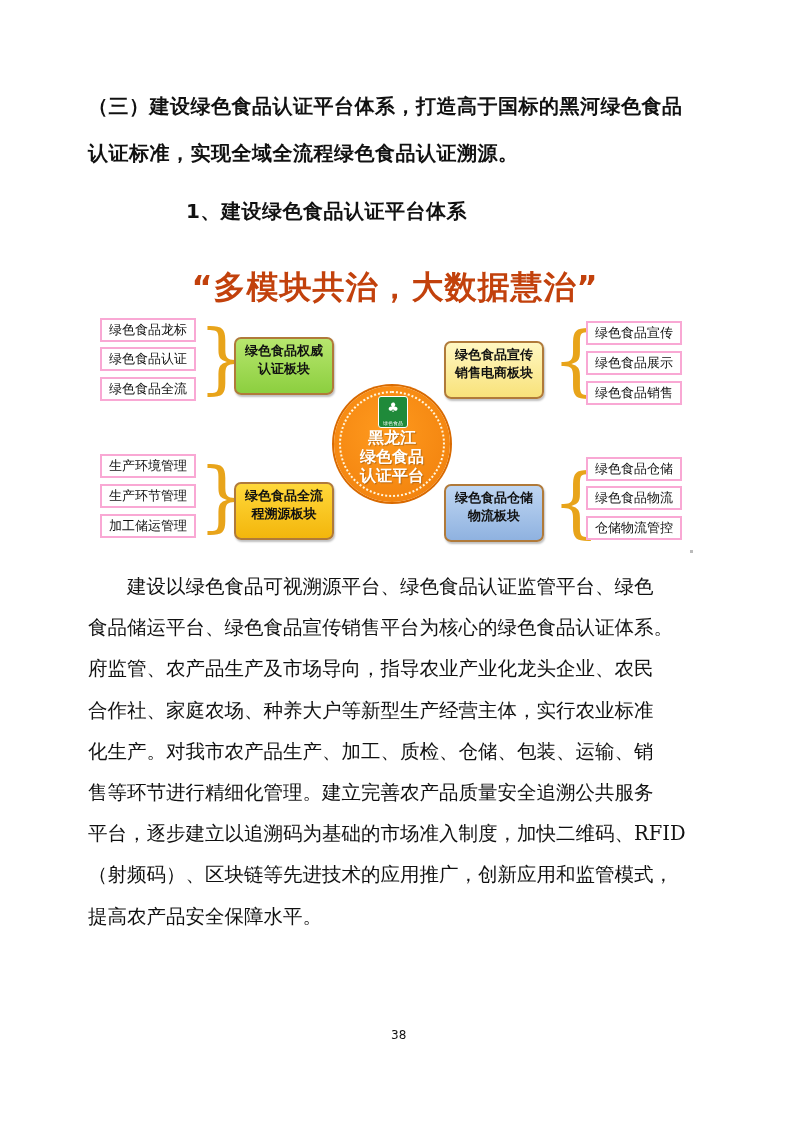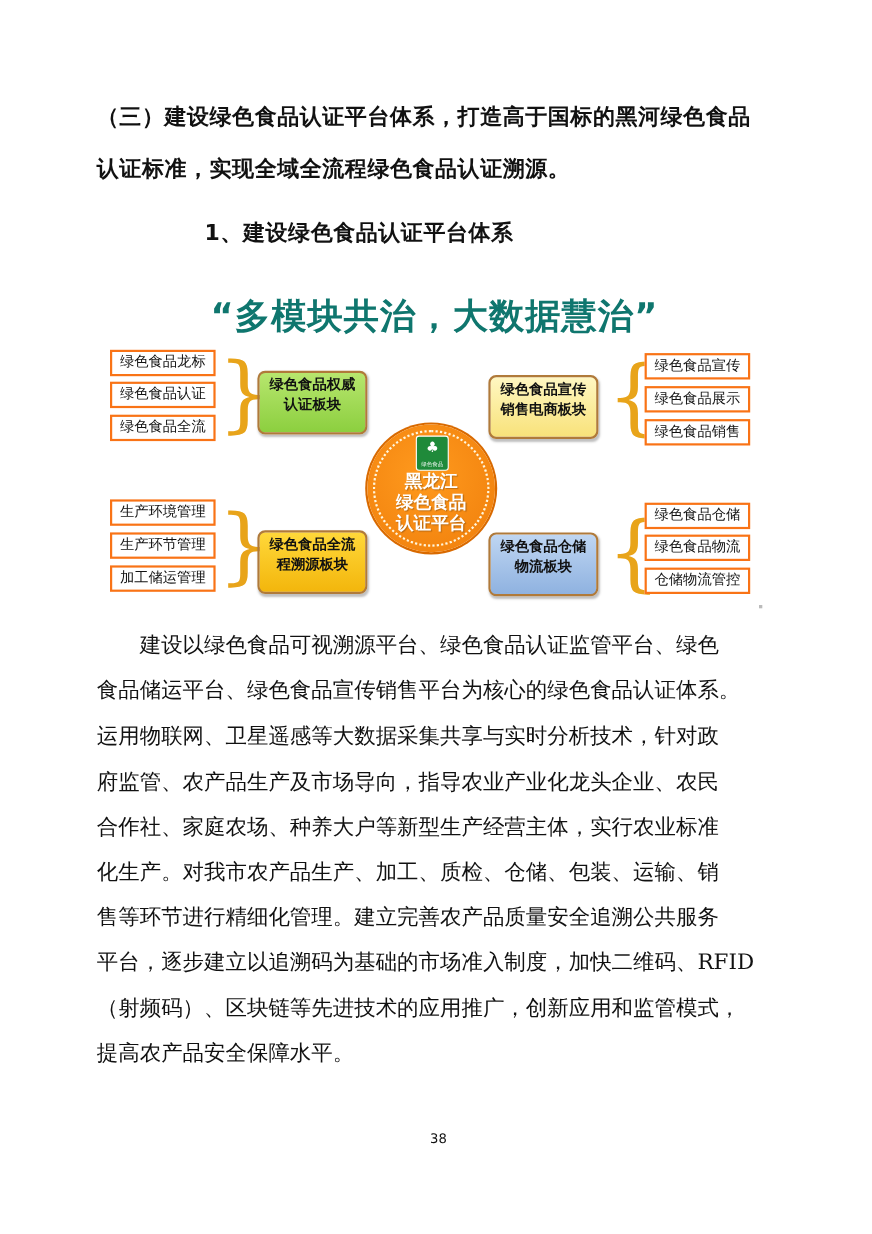--- a/index.html
+++ b/index.html
@@ -2,22 +2,22 @@
 <html><head>
 <meta charset="utf-8">
 <style>
   html, body { margin: 0; padding: 0; background: #ffffff; }
   body { width: 793px; height: 1122px; position: relative; overflow: hidden; font-family: "DejaVu Sans", sans-serif; color: #111; }
   .heading { position: absolute; font-weight: bold; font-size: 20px; color: #111; letter-spacing: 0.5px; white-space: nowrap; }
   .h1a { left: 88px; top: 93px; }
   .h1b { left: 88px; top: 140px; }
   .h2 { left: 138px; top: 198px; margin-left: 48px; }
   .diagram { position: absolute; left: 90px; top: 258px; width: 610px; height: 300px; }
-  .slogan { position: absolute; left: 0; top: 8px; width: 610px; text-align: center; font-size: 32px; font-weight: bold; color: #0f766e; letter-spacing: 1px; white-space: nowrap; }
-  .item { position: absolute; width: 96px; height: 24px; border: 2px solid #f97316; background: #fff; box-sizing: border-box; font-size: 13px; line-height: 20px; text-align: center; color: #111; white-space: nowrap; }
+  .slogan { position: absolute; left: 0; top: 8px; width: 610px; text-align: center; font-size: 32px; font-weight: bold; color: #c2410c; letter-spacing: 1px; white-space: nowrap; }
+  .item { position: absolute; width: 96px; height: 24px; border: 2px solid #f9a8d4; background: #fff; box-sizing: border-box; font-size: 13px; line-height: 20px; text-align: center; color: #111; white-space: nowrap; }
   .brace { position: absolute; font-size: 76px; color: #e8a41a; line-height: 1; font-family: "DejaVu Serif", serif; font-weight: 300; }
   .module { position: absolute; width: 100px; height: 58px; border-radius: 7px; border: 2px solid #b07a3a; box-sizing: border-box; font-size: 13px; font-weight: bold; text-align: center; line-height: 18px; padding-top: 3px; color: #111; box-shadow: 1px 2px 2px rgba(0,0,0,0.25); }
   .m-green { background: linear-gradient(#b7e66e, #8ccf3f); }
   .m-yellow-light { background: linear-gradient(#fff7c2, #f8e27a); }
   .m-gold { background: linear-gradient(#ffd83a, #f3b60c); }
   .m-blue { background: linear-gradient(#bfd6f2, #8fb2e0); }
   .center-circle { position: absolute; left: 244px; top: 128px; width: 116px; height: 116px; border-radius: 50%; background: radial-gradient(circle at 45% 40%, #ff9a1e, #ef7d0a); box-shadow: 0 0 0 2px #d96a00; }
   .center-circle::after { content: ""; position: absolute; left: 5px; top: 5px; right: 5px; bottom: 5px; border-radius: 50%; border: 2px dotted #fff6dd; }
   .logo { position: absolute; left: 44px; top: 10px; width: 28px; height: 30px; background: #1f8a3a; border: 1px solid #fff; border-radius: 3px; }
   .logo-leaf { position: absolute; left: 7px; top: 3px; width: 14px; height: 16px; color: #fff; font-size: 13px; line-height: 16px; text-align: center; }
@@ -85,21 +85,20 @@
   <div class="item" style="left:496px; top:199px;">绿色食品仓储</div>
   <div class="item" style="left:496px; top:228px;">绿色食品物流</div>
   <div class="item" style="left:496px; top:258px;">仓储物流管控</div>
 
   <div class="corner-mark"></div>
 </div>
 
 <div class="para">
   <span class="para-line">　　建设以绿色食品可视溯源平台、绿色食品认证监管平台、绿色</span>
   <span class="para-line">食品储运平台、绿色食品宣传销售平台为核心的绿色食品认证体系。</span>
-  <span class="para-line">运用物联网、卫星遥感等大数据采集共享与实时分析技术，针对政</span>
   <span class="para-line">府监管、农产品生产及市场导向，指导农业产业化龙头企业、农民</span>
   <span class="para-line">合作社、家庭农场、种养大户等新型生产经营主体，实行农业标准</span>
   <span class="para-line">化生产。对我市农产品生产、加工、质检、仓储、包装、运输、销</span>
   <span class="para-line">售等环节进行精细化管理。建立完善农产品质量安全追溯公共服务</span>
   <span class="para-line">平台，逐步建立以追溯码为基础的市场准入制度，加快二维码、RFID</span>
   <span class="para-line">（射频码）、区块链等先进技术的应用推广，创新应用和监管模式，</span>
   <span class="para-line">提高农产品安全保障水平。</span>
 </div>
 
 <div class="page-number">38</div>

